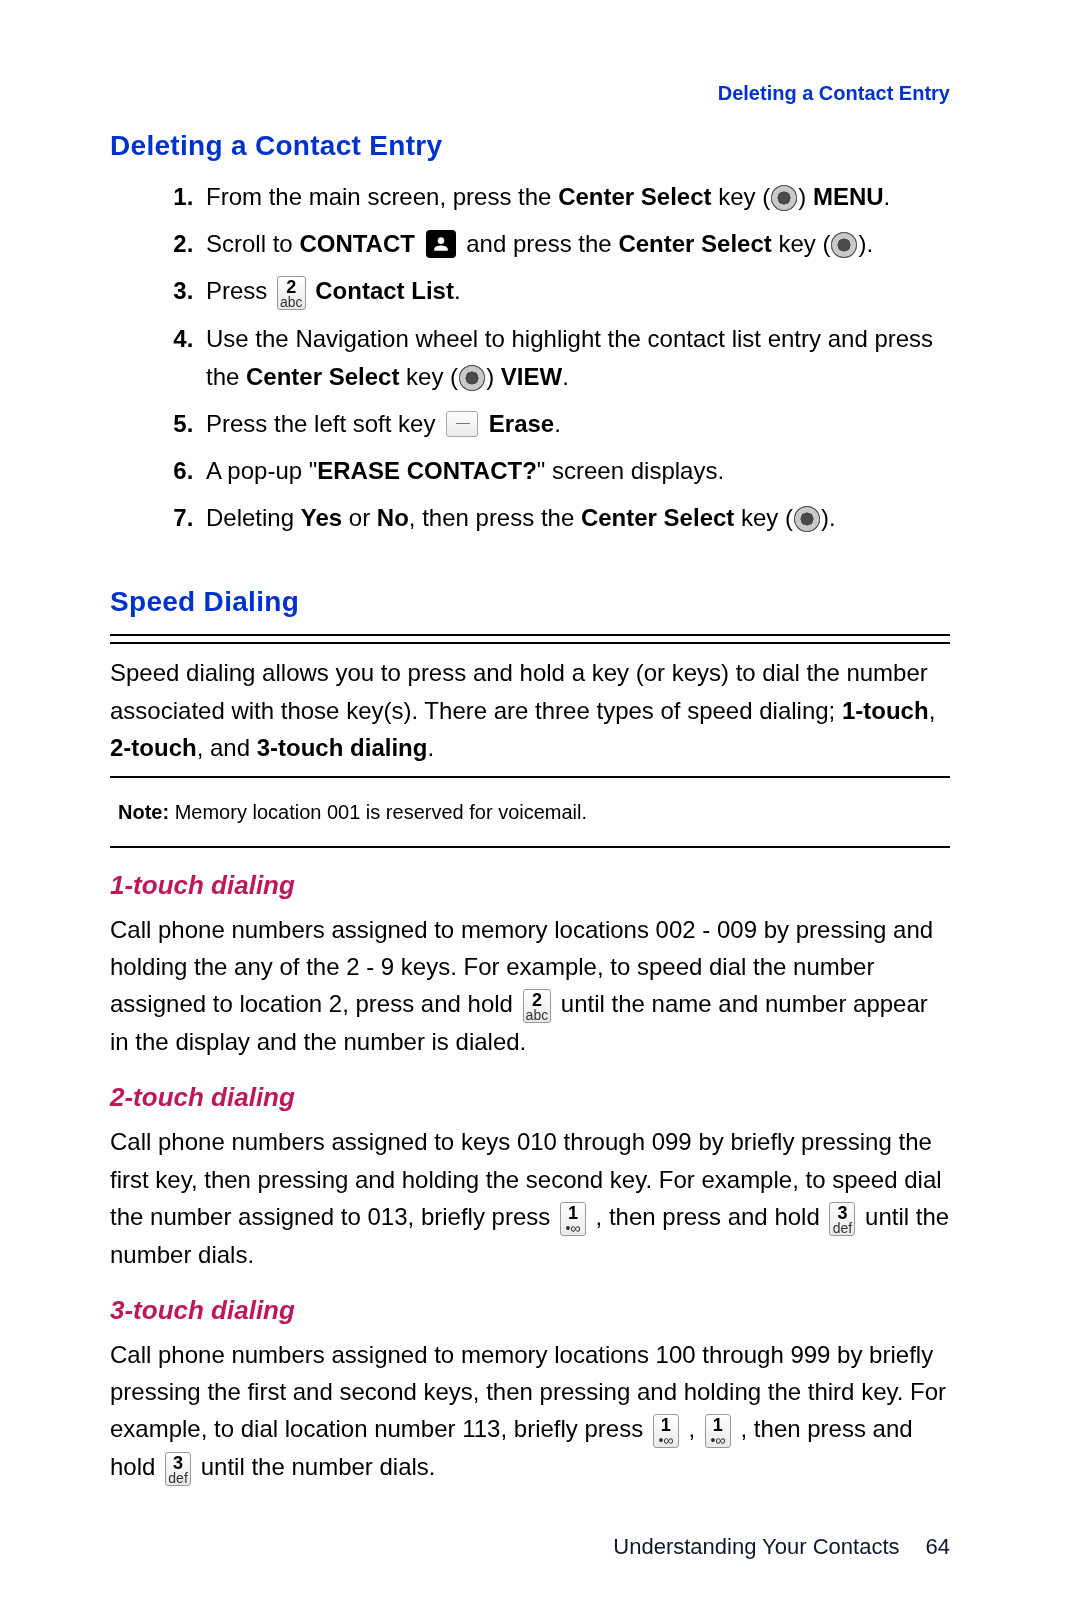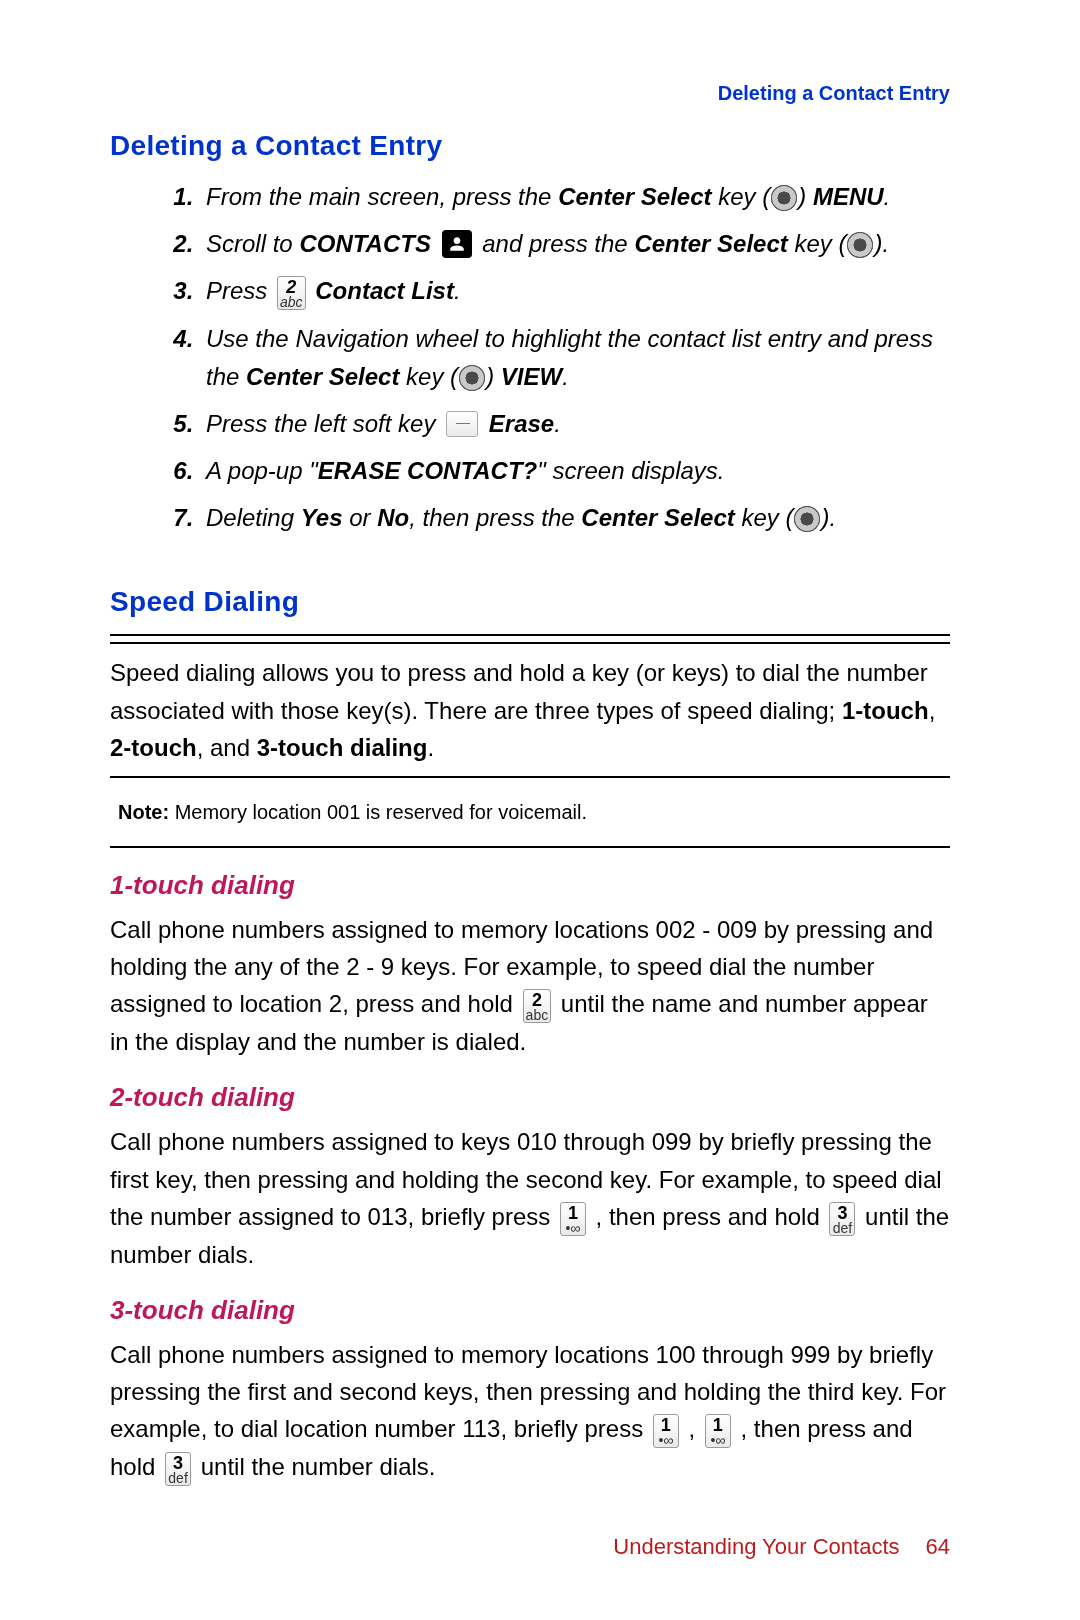--- a/index.html
+++ b/index.html
@@ -41,21 +41,20 @@
     font-size: 26px;
     margin-top: 22px;
     margin-bottom: 10px;
     font-family: Arial, Helvetica, sans-serif;
   }
   ol.steps {
     margin: 0 0 0 30px;
     padding-left: 60px;
     font-size: 24px;
     line-height: 1.55;
-    font-style: italic;
   }
   ol.steps li {
     padding-left: 6px;
     margin-bottom: 10px;
   }
   ol.steps li::marker {
     font-weight: bold;
   }
   .para {
     font-size: 24px;
@@ -152,42 +151,42 @@
     left: 9px;
     font-size: 14px;
     color: #777;
   }
 
   .footer {
     position: absolute;
     bottom: 60px;
     right: 110px;
     font-size: 22px;
-    color: #b91c1c;
+    color: #0f172a;
   }
   .footer .sep {
     display: inline-block;
     width: 26px;
   }
 </style>
 </head>
 <body>
 
 <div class="page">
 
   <div class="header-right">Deleting a Contact Entry</div>
 
   <div class="h1">Deleting a Contact Entry</div>
 
   <ol class="steps">
     <li>
       <span>From the main screen, press the </span><span class="bold">Center Select</span><span> key (</span><span class="icon-center-select"></span><span>) </span><span class="bold">MENU</span><span>.</span>
     </li>
     <li>
-      <span>Scroll to </span><span class="bold">CONTACTS</span>
+      <span>Scroll to </span><span class="bold">CONTACT</span>
       <span class="icon-contacts"><svg viewBox="0 0 24 24">
             <path d="M12 12c2.5 0 4.5-2 4.5-4.5S14.5 3 12 3 7.5 5 7.5 7.5 9.5 12 12 12zm0 2c-3 0-9 1.5-9 4.5V21h18v-2.5c0-3-6-4.5-9-4.5z"></path>
           </svg></span>
       <span> and press the </span><span class="bold">Center Select</span><span> key (</span><span class="icon-center-select"></span><span>).</span>
     </li>
     <li>
       <span>Press </span>
       <span class="key"><span class="big">2</span><span class="small">abc</span></span>
       <span class="bold">Contact List</span><span>.</span>
     </li>

